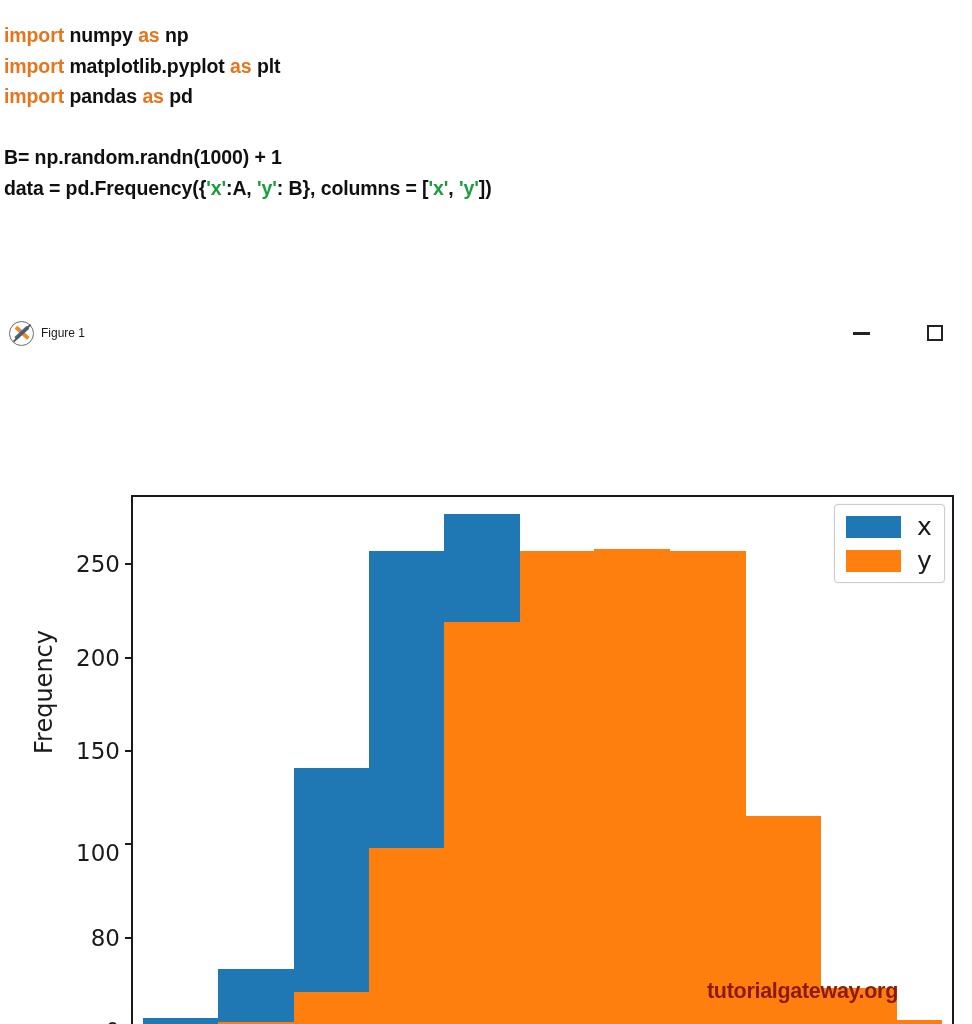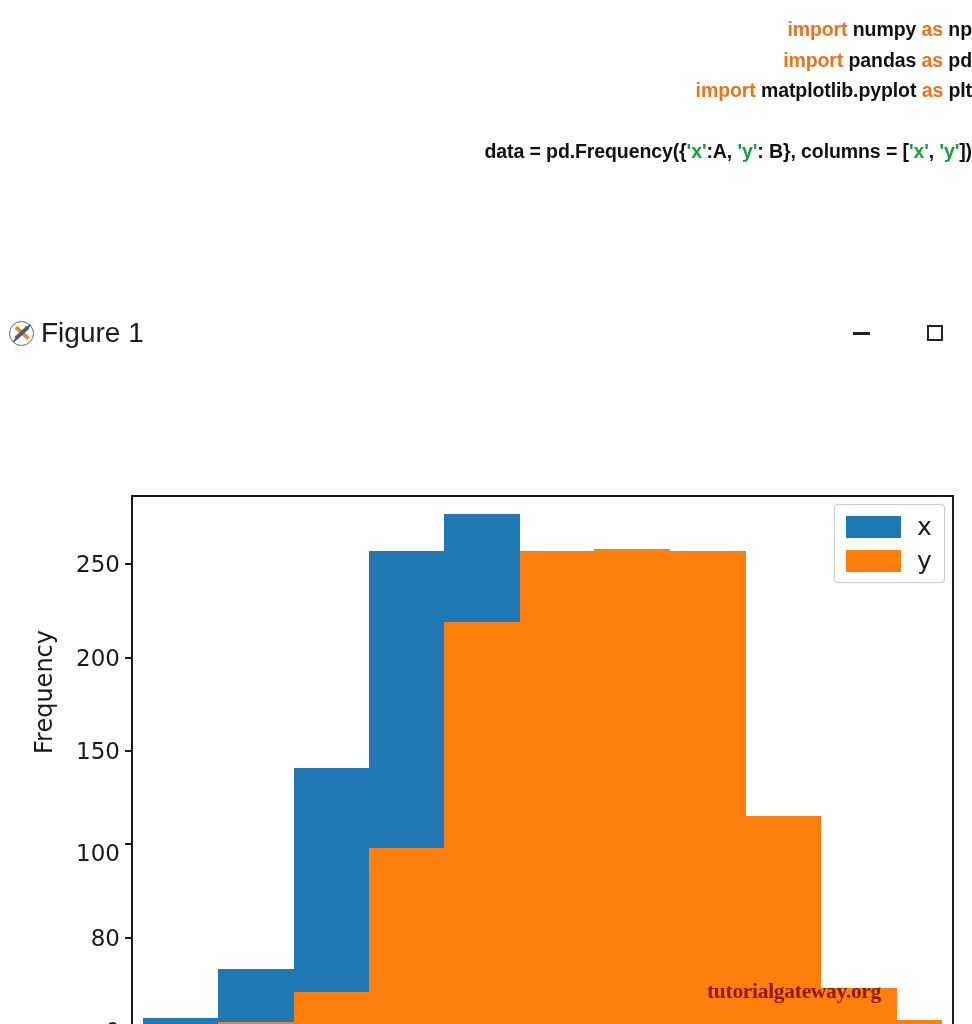--- a/index.html
+++ b/index.html
@@ -8,24 +8,23 @@
     margin: 0; padding: 0;
     width: 972px; height: 1024px;
     background: #ffffff;
     font-family: "Liberation Sans", sans-serif;
     overflow: hidden;
   }
   #root { position: relative; width: 972px; height: 1024px; background: #fff; }
 
   
   .code-pane {
-    position: absolute; left: 0; top: 8px; width: 972px; height: 304px;
+    position: absolute; left: 0; top: 14px; width: 972px; height: 304px;
     background: #ffffff;
     padding: 6px 0 0 4px;
-    text-align: right;
   }
   .code-line {
     font-family: "Liberation Sans", sans-serif;
     font-size: 19.5px;
     font-weight: 600;
     line-height: 30.5px;
     color: #101010;
     white-space: pre;
     letter-spacing: -0.1px;
   }
@@ -55,21 +54,21 @@
     position: absolute; left: 50%; top: 50%; width: 17px; height: 4.4px;
     background: #f08a24; border-radius: 1px;
   }
   .title-icon .bar1 { transform: translate(-50%,-50%) rotate(42deg); }
   .title-icon .bar2 { transform: translate(-50%,-50%) rotate(-42deg); background:#3b6ea8; }
   .title-icon .slash {
     position: absolute; left: 50%; top: 50%; width: 24px; height: 1.7px;
     background: #555; transform: translate(-50%,-50%) rotate(-45deg);
   }
   .title-text {
-    font-size: 28px; color: #1a1a1a; font-weight: 400;
+    font-size: 12px; color: #1a1a1a; font-weight: 400;
     font-family: "Liberation Sans", sans-serif;
   }
   .win-btns {
     position: absolute; right: 0; top: 0; height: 52px;
     display: flex; align-items: center;
   }
   .win-btn {
     width: 74px; height: 52px; display: flex; align-items: center; justify-content: center;
     background: transparent;
   }
@@ -124,35 +123,36 @@
   .legend-label {
     font-size: 25px; color: #1a1a1a; line-height: 1;
     font-family: "DejaVu Sans", sans-serif; min-width: 16px;
   }
 
   .watermark {
     position: absolute;
     left: 707px; top: 620px;
     font-size: 21.5px; font-weight: bold; color: #8b1a0a;
     letter-spacing: -0.3px; white-space: nowrap;
-    font-family: Liberation Serif, serif;
+    font-family: Liberation Sans, sans-serif;
     text-align: center;
   }
 </style>
 </head>
 <body>
 
 <div id="root">
 
   <div class="code-pane">
     <div id="code-lines">
         <div class="code-line"><span class="kw">import</span><span> numpy </span><span class="kw">as</span><span> np</span></div>
+        <div class="code-line"><span class="kw">import</span><span> matplotlib.pyplot </span><span class="kw">as</span><span> plt</span></div>
         <div class="code-line"><span class="kw">import</span><span> pandas </span><span class="kw">as</span><span> pd</span></div>
-        <div class="code-line"><span class="kw">import</span><span> matplotlib.pyplot </span><span class="kw">as</span><span> plt</span></div>
         <div class="code-blank"></div>
+        <div class="code-line"><span>B= np.random.randn(1000) + 1</span></div>
         <div class="code-line"><span>data = pd.Frequency({</span><span class="str">'x'</span><span>:A, </span><span class="str">'y'</span><span>: B}, columns = [</span><span class="str">'x'</span><span>, </span><span class="str">'y'</span><span>])</span></div>
         <div class="code-blank"></div>
       </div>
     <div class="code-rule"></div>
   </div>
 
   <div class="fig-window">
 
     <div class="titlebar">
       <span class="title-icon">

